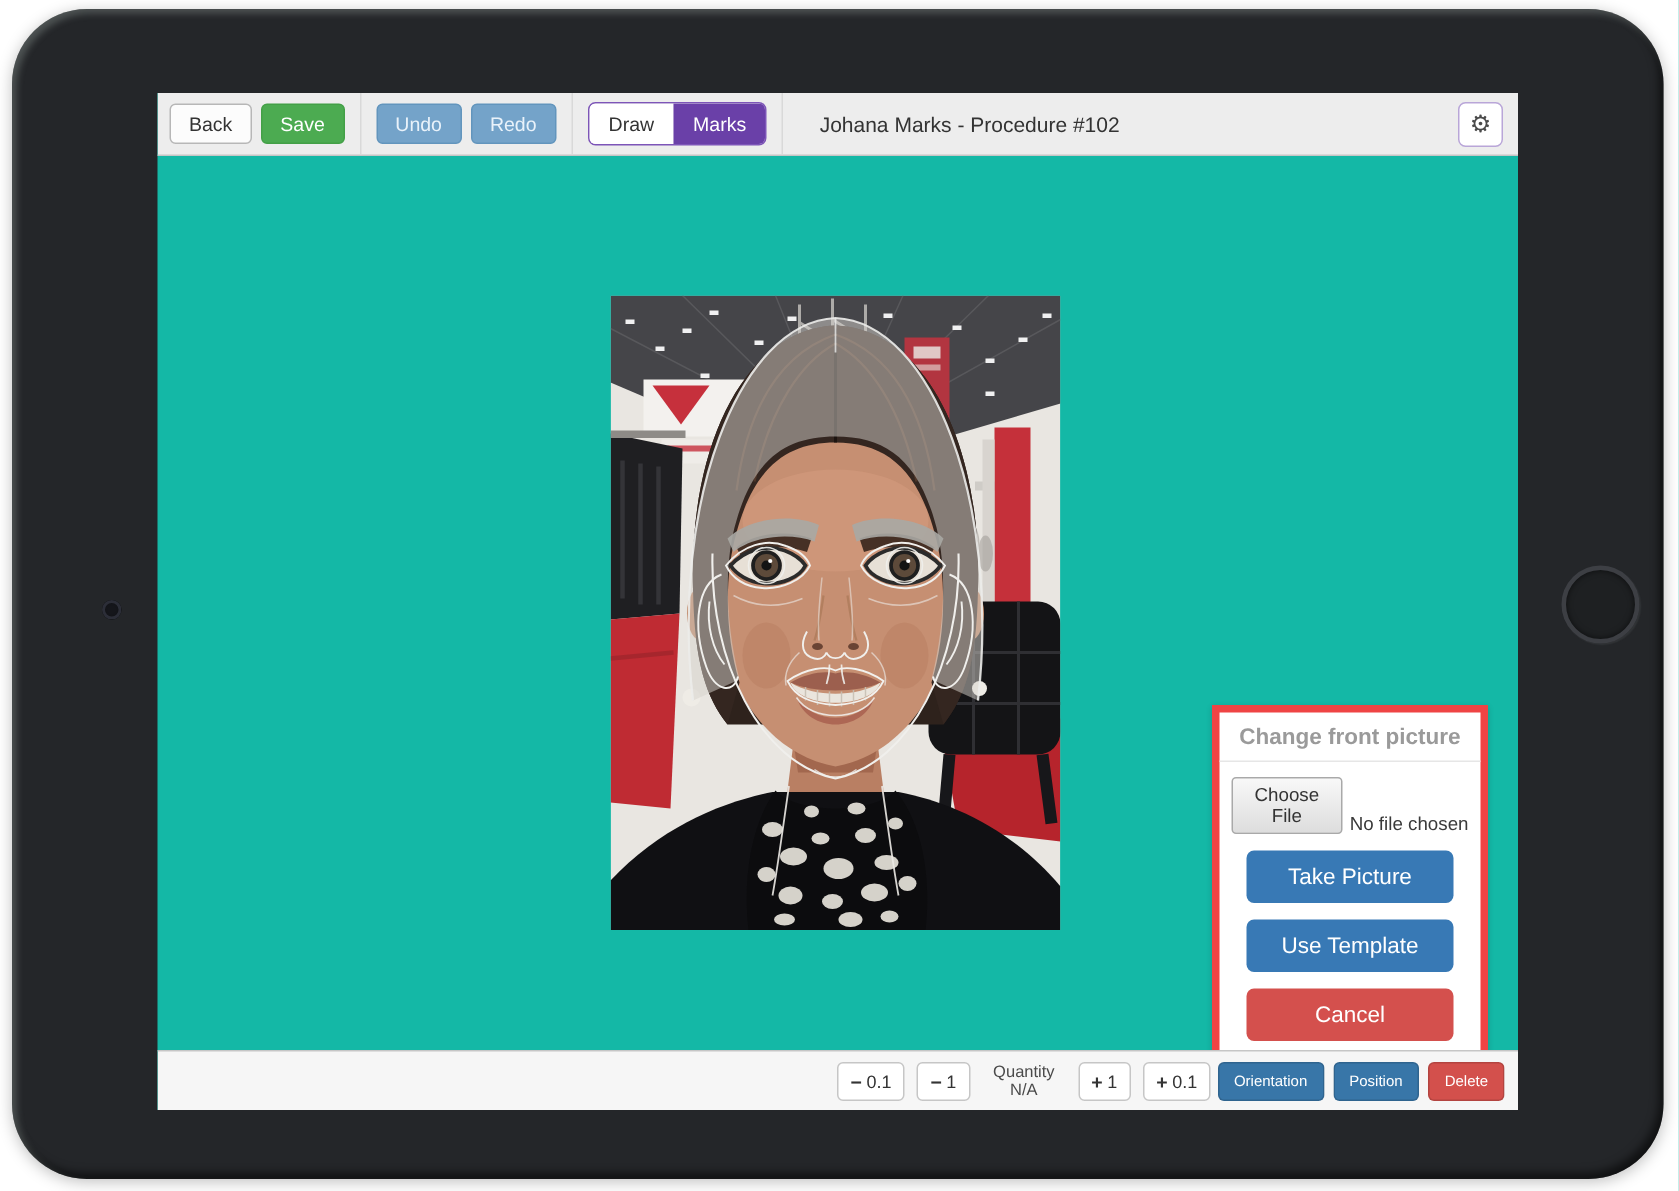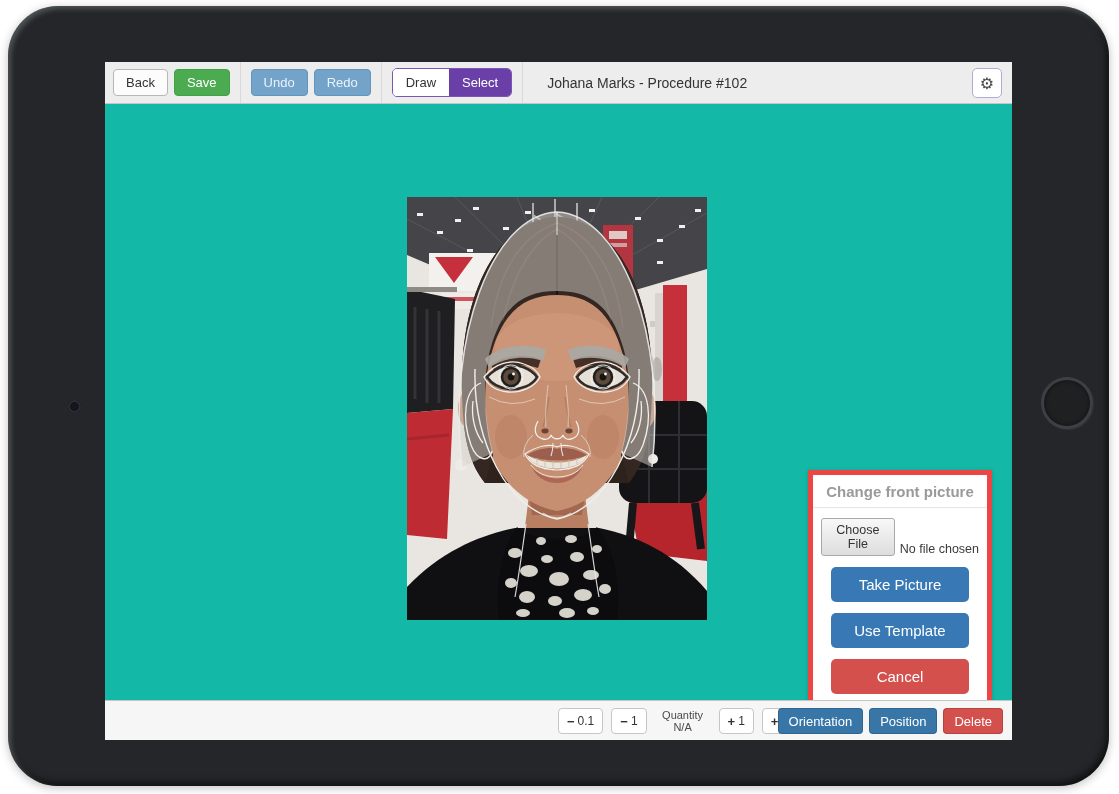--- a/index.html
+++ b/index.html
@@ -69,21 +69,21 @@
   .pb-text { font-size:12.5px; line-height:16px; }
   .pb-instruction { color:#333; }
   .pb-status { color:#e03a3a; }
   .pb-center { position:absolute; left:453px; top:7px; display:flex; align-items:center; gap:8px; }
   .step-btn { height:26px; padding:0 8px; background:#fff; border:1px solid #c6c6c6;
     border-radius:4px; font-size:12px; color:#333; display:flex; align-items:center; gap:3px; }
   .step-sign { font-weight:bold; font-size:13px; }
   .qty { width:56px; text-align:center; font-size:11px; color:#4a4a4a; line-height:12px; }
   .pb-right { position:absolute; right:9px; top:7px; display:flex; gap:6px; }
   .pb-btn { height:26px; padding:0 10px; border:1px solid rgba(0,0,0,.15); border-radius:4px;
-    font-size:13px; color:#fff; }
+    font-size:10px; color:#fff; }
   .pb-btn.blue { background:#3876a8; }
   .pb-btn.red { background:#d3504c; }
 </style>
 </head>
 <body>
 
 <div class="tablet">
   <div class="camera"></div>
   <div class="home-btn"></div>
 </div>
@@ -92,21 +92,21 @@
 
   <div class="toolbar">
     <button class="btn btn-back">Back</button>
     <button class="btn btn-save">Save</button>
     <div class="tb-divider"></div>
     <button class="btn btn-undo">Undo</button>
     <button class="btn btn-redo">Redo</button>
     <div class="tb-divider"></div>
     <div class="seg">
       <button class="seg-draw">Draw</button>
-      <button class="seg-select">Select</button>
+      <button class="seg-select">Marks</button>
     </div>
     <div class="tb-divider"></div>
     <div class="tb-title">Johana Marks - Procedure #102</div>
     <button class="btn-gear">
       <span>⚙</span>
     </button>
   </div>
 
   <div class="canvas">
 

